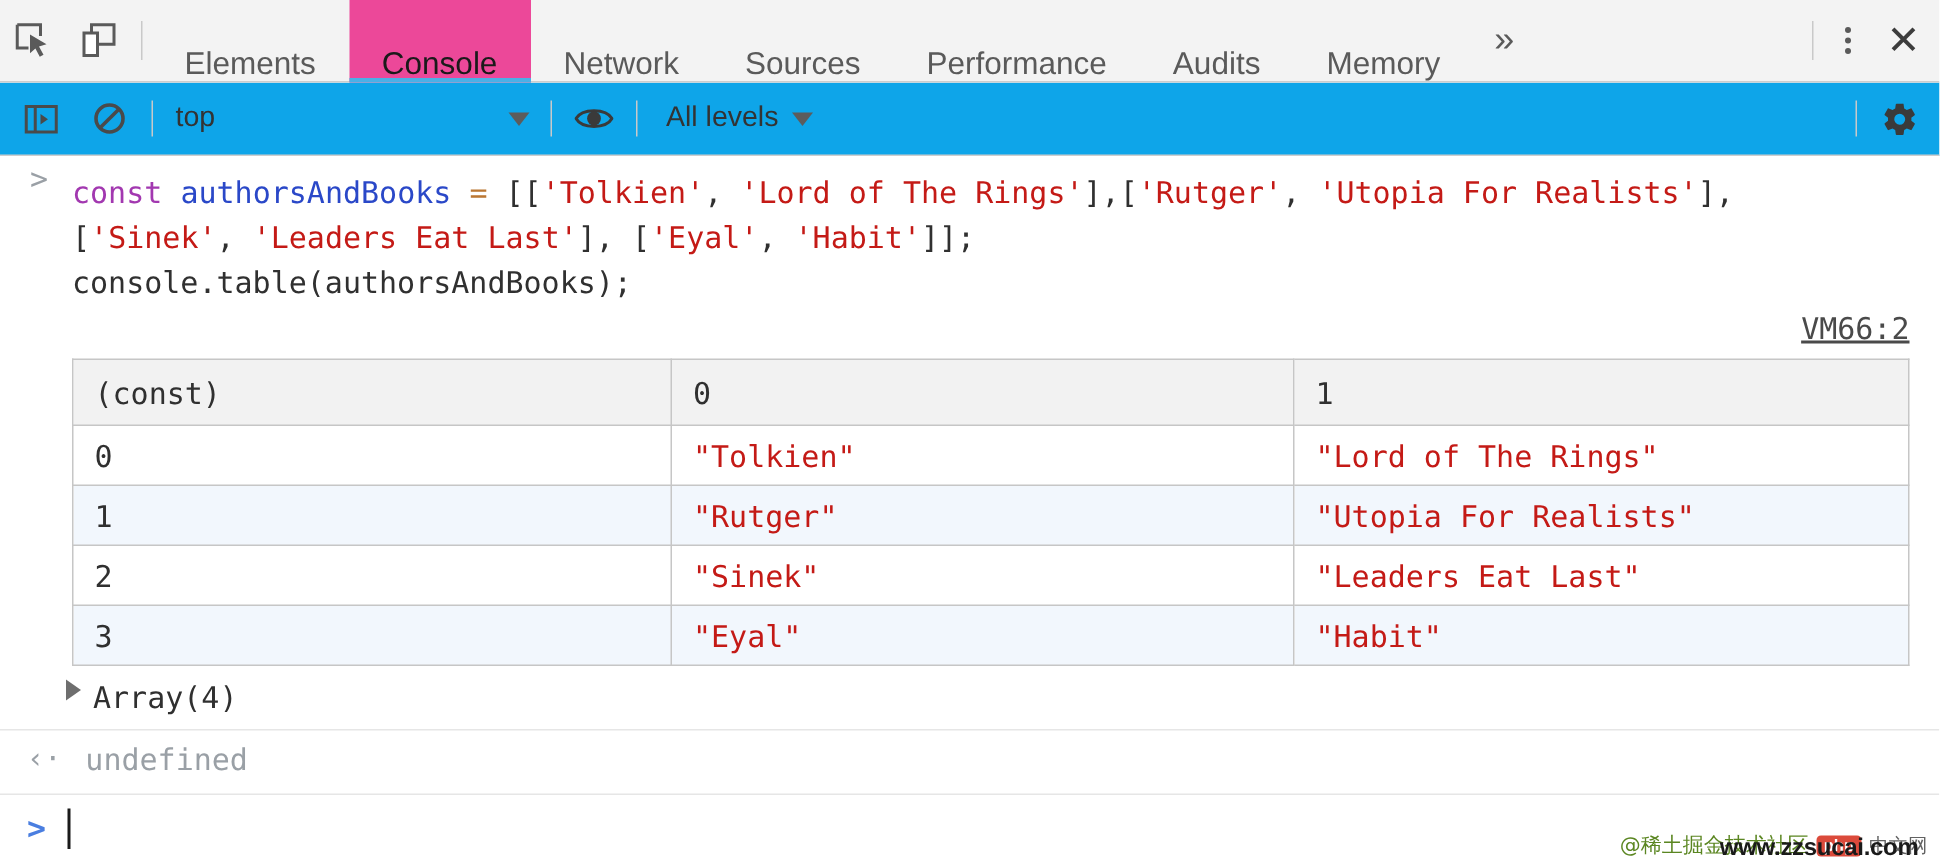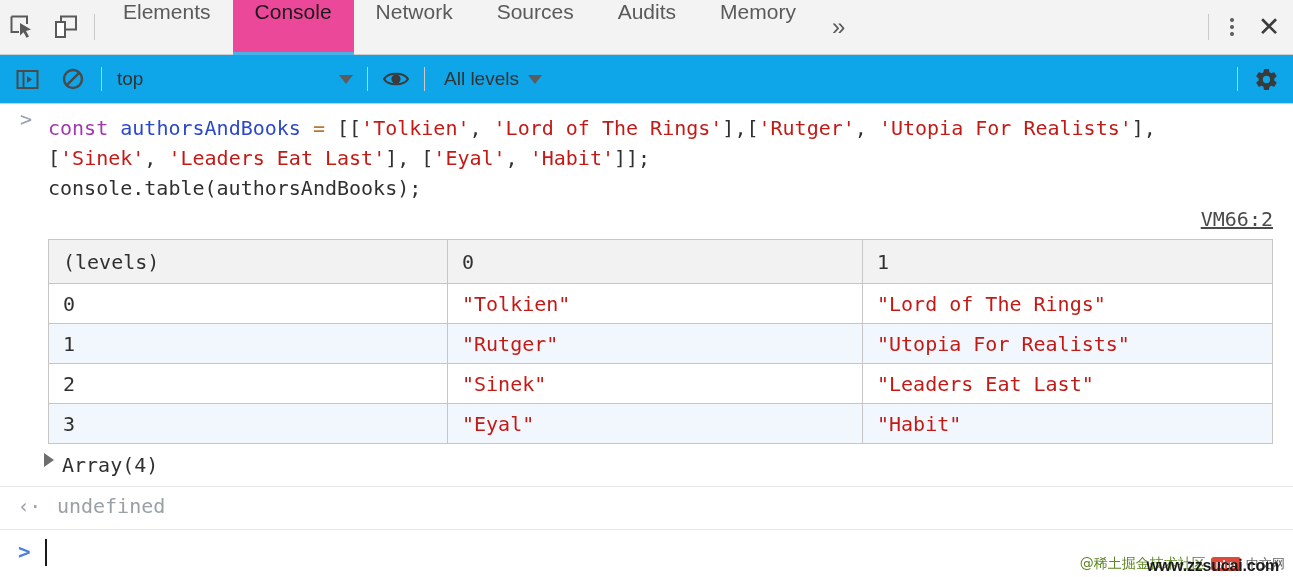--- a/index.html
+++ b/index.html
@@ -41,21 +41,21 @@
     display: flex;
     align-items: stretch;
     height: 55px;
     flex: 1 1 auto;
     min-width: 0;
   }
   .tab {
     padding: 0 22px;
     height: 55px;
     display: flex;
-    align-items: flex-start;
+    align-items: flex-end;
     justify-content: center;
     font-size: 21px;
     color: #5a5a5a;
     white-space: nowrap;
     position: relative;
   }
   .tab.active {
     color: #1a1a1a;
     background: #ec4899;
   }
@@ -356,20 +356,23 @@
     <div class="tab active">
         <span>Console</span>
       </div>
     <div class="tab">
         <span>Network</span>
       </div>
     <div class="tab">
         <span>Sources</span>
       </div>
     <div class="tab">
+        <span>Performance</span>
+      </div>
+    <div class="tab">
         <span>Audits</span>
       </div>
     <div class="tab">
         <span>Memory</span>
       </div>
     <div class="tab-more">»</div>
   </div>
 
   <div class="tb-right">
     <div class="tb-sep"></div>
@@ -450,21 +453,21 @@
 
   <div class="tbl-wrap">
     <table class="devtbl">
       <colgroup>
         <col>
           <col class="c0">
           <col class="c1">
       </colgroup>
       <thead>
         <tr>
-          <th>(levels)</th>
+          <th>(const)</th>
           <th>0</th>
           <th>1</th>
         </tr>
       </thead>
       <tbody>
         <tr>
           <td class="idx">0</td>
           <td class="val">"Tolkien"</td>
           <td class="val">"Lord of The Rings"</td>
         </tr>

